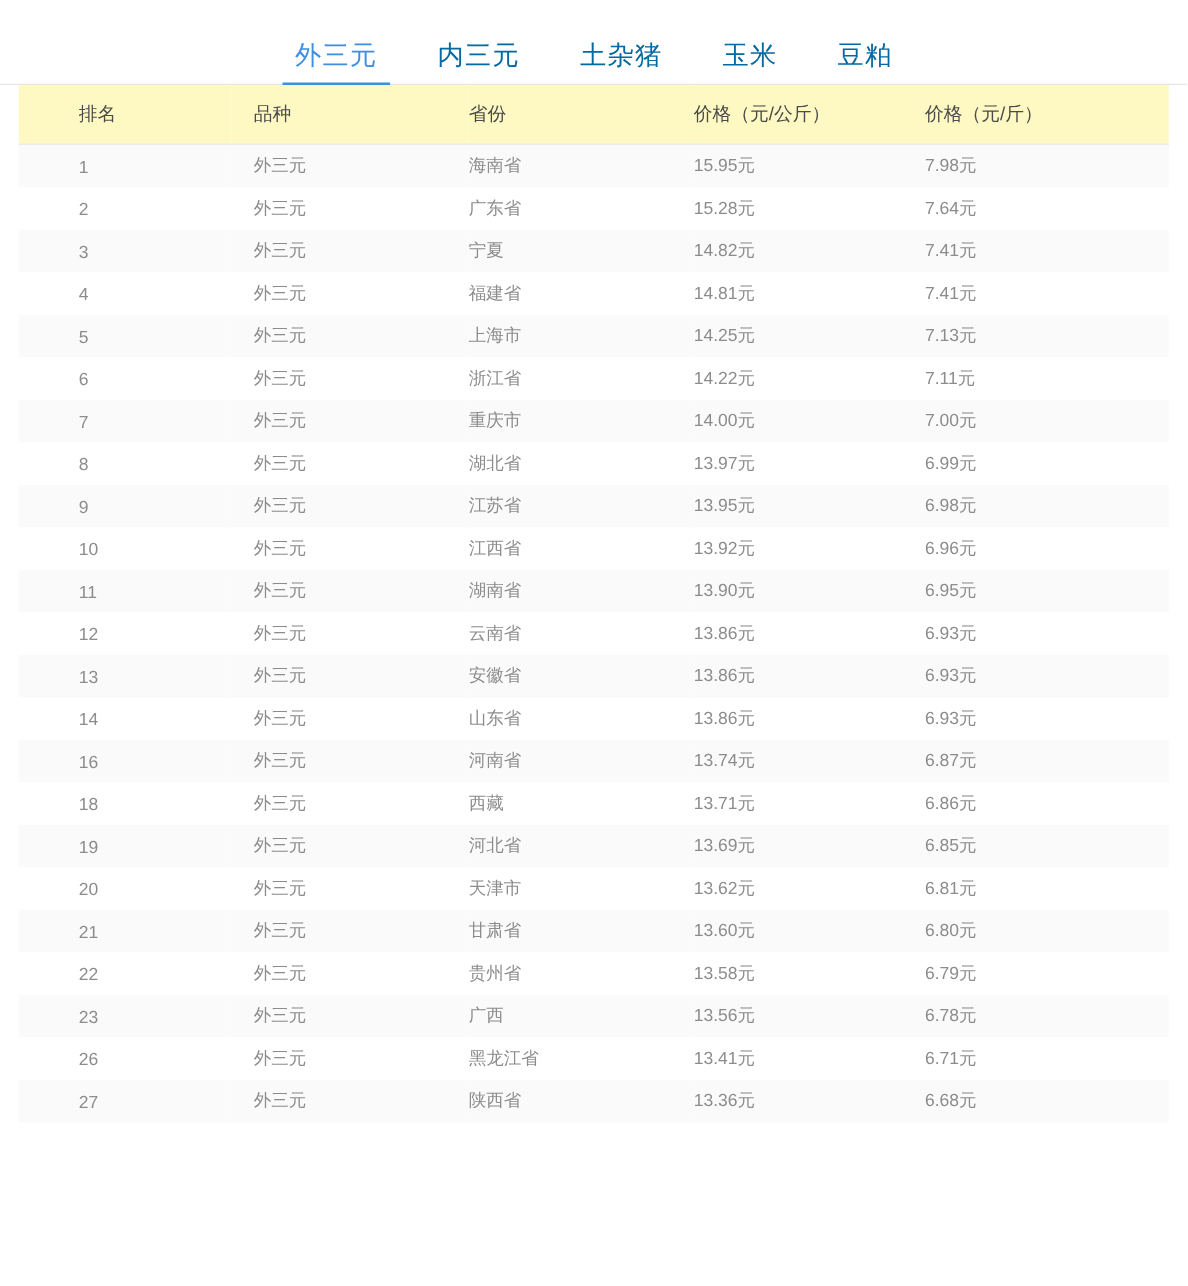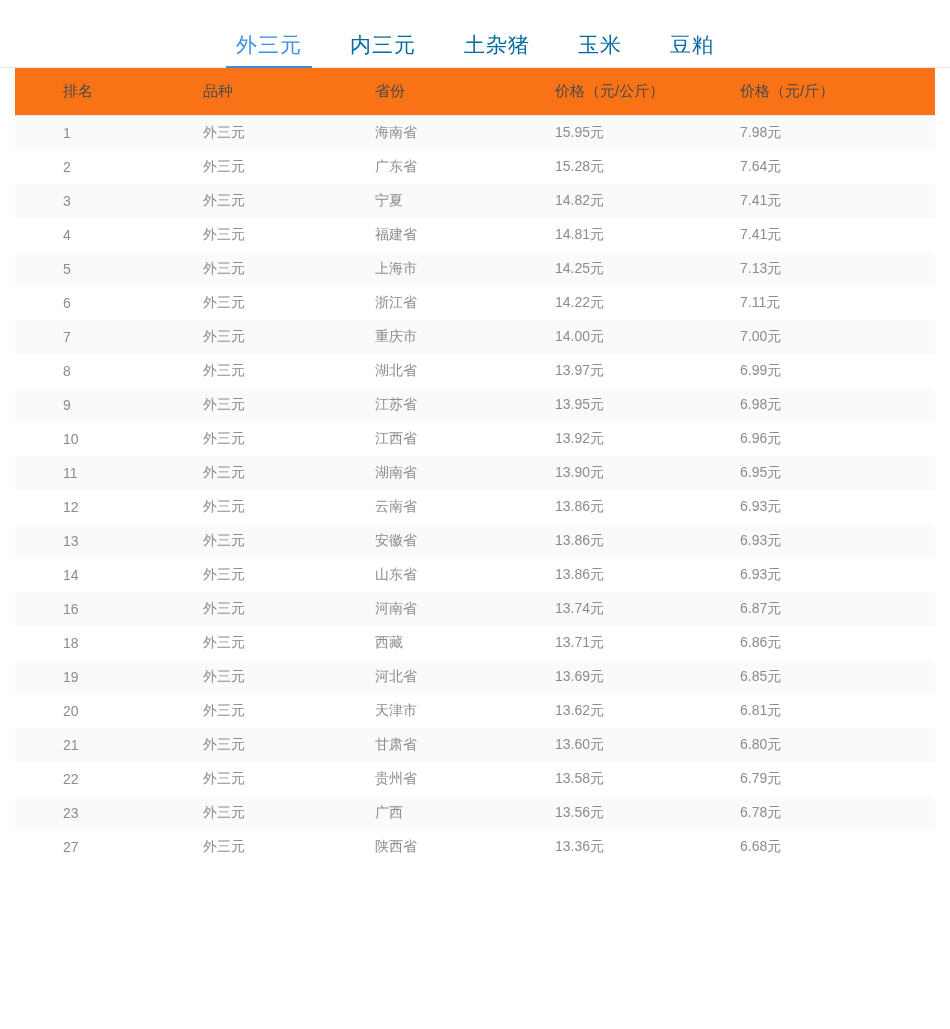--- a/index.html
+++ b/index.html
@@ -61,21 +61,21 @@
     border-collapse: collapse;
     table-layout: fixed;
   }
   thead th {
     font-size: 15px;
     color: #4a4a4a;
     font-weight: normal;
     text-align: left;
     padding: 14px 0 14px 0;
     border-bottom: 1px solid #ebebeb;
-    background: #f97316;
+    background: #fef9c3;
   }
   tbody td {
     font-size: 14px;
     color: #8c8c8c;
     text-align: left;
     padding: 8px 0;
     height: 29px;
     border: none;
   }
   tbody tr:nth-child(odd) {
@@ -260,20 +260,27 @@
             <td class="c-price2">6.79元</td>
           </tr>
           <tr>
             <td class="c-rank">23</td>
             <td class="c-breed">外三元</td>
             <td class="c-prov">广西</td>
             <td class="c-price1">13.56元</td>
             <td class="c-price2">6.78元</td>
           </tr>
           <tr>
+            <td class="c-rank">26</td>
+            <td class="c-breed">外三元</td>
+            <td class="c-prov">黑龙江省</td>
+            <td class="c-price1">13.41元</td>
+            <td class="c-price2">6.71元</td>
+          </tr>
+          <tr>
             <td class="c-rank">27</td>
             <td class="c-breed">外三元</td>
             <td class="c-prov">陕西省</td>
             <td class="c-price1">13.36元</td>
             <td class="c-price2">6.68元</td>
           </tr>
         </tbody>
     </table>
   </div>
 

